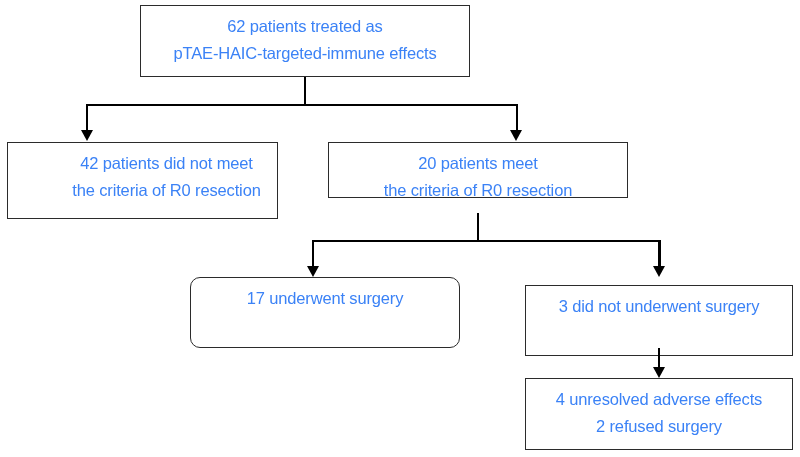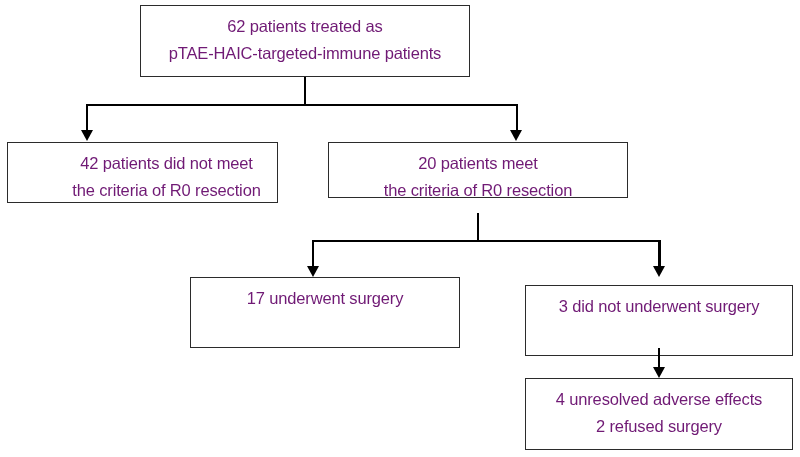--- a/index.html
+++ b/index.html
@@ -31,21 +31,21 @@
     padding-top: 7px;
   }
   .node .line {
     display: block;
     width: 100%;
     text-align: center;
     font-size: 16.5px;
     line-height: 27px;
     letter-spacing: -0.15px;
     white-space: nowrap;
-    color: #701a75;
+    color: #3b82f6;
   }
   
   .vline {
     position: absolute;
     background: #000000;
     width: 2.4px;
   }
   .hline {
     position: absolute;
     background: #000000;
@@ -60,48 +60,48 @@
     border-top: 11px solid #000000;
   }
 </style>
 </head>
 <body>
 
 <div id="flow-root">
 
   <div class="node" style="left:140px; top:5px; width:330px; height:72px;">
     <span class="line">62 patients treated as</span>
-    <span class="line">pTAE-HAIC-targeted-immune patients</span>
+    <span class="line">pTAE-HAIC-targeted-immune effects</span>
   </div>
 
   <div class="vline" style="left:303.8px; top:77px; height:27px;"></div>
   <div class="hline" style="left:87px; top:103.5px; width:430px;"></div>
   <div class="vline" style="left:86px; top:103.5px; height:27px;"></div>
   <div class="arrowhead" style="left:80.7px; top:130px;"></div>
   <div class="vline" style="left:515.6px; top:103.5px; height:27px;"></div>
   <div class="arrowhead" style="left:510.3px; top:130px;"></div>
 
-  <div class="node" style="left:7px; top:142px; width:271px; height:61px;padding-left:48px;">
+  <div class="node" style="left:7px; top:142px; width:271px; height:77px;padding-left:48px;">
     <span class="line">42 patients did not meet</span>
     <span class="line">the criteria of R0 resection</span>
   </div>
 
   <div class="node" style="left:328px; top:142px; width:300px; height:56px;">
     <span class="line">20 patients meet</span>
     <span class="line">the criteria of R0 resection</span>
   </div>
 
   <div class="vline" style="left:476.8px; top:213px; height:27px;"></div>
   <div class="hline" style="left:313px; top:239.5px; width:347px;"></div>
   <div class="vline" style="left:312px; top:239.5px; height:27px;"></div>
   <div class="arrowhead" style="left:306.7px; top:266px;"></div>
   <div class="vline" style="left:658.2px; top:239.5px; height:27px;"></div>
   <div class="arrowhead" style="left:652.9px; top:266px;"></div>
 
-  <div class="node" style="left:190px; top:277px; width:270px; height:71px;">
+  <div class="node" style="left:190px; top:277px; width:270px; height:71px;border-radius:10px;">
     <span class="line">17 underwent surgery</span>
   </div>
 
   <div class="node" style="left:525px; top:277px; width:268px; height:71px;margin-top:8px;">
     <span class="line">3 did not underwent surgery</span>
   </div>
 
   <div class="vline" style="left:657.8px; top:348px; height:20px;"></div>
   <div class="arrowhead" style="left:652.5px; top:367px;"></div>
 

